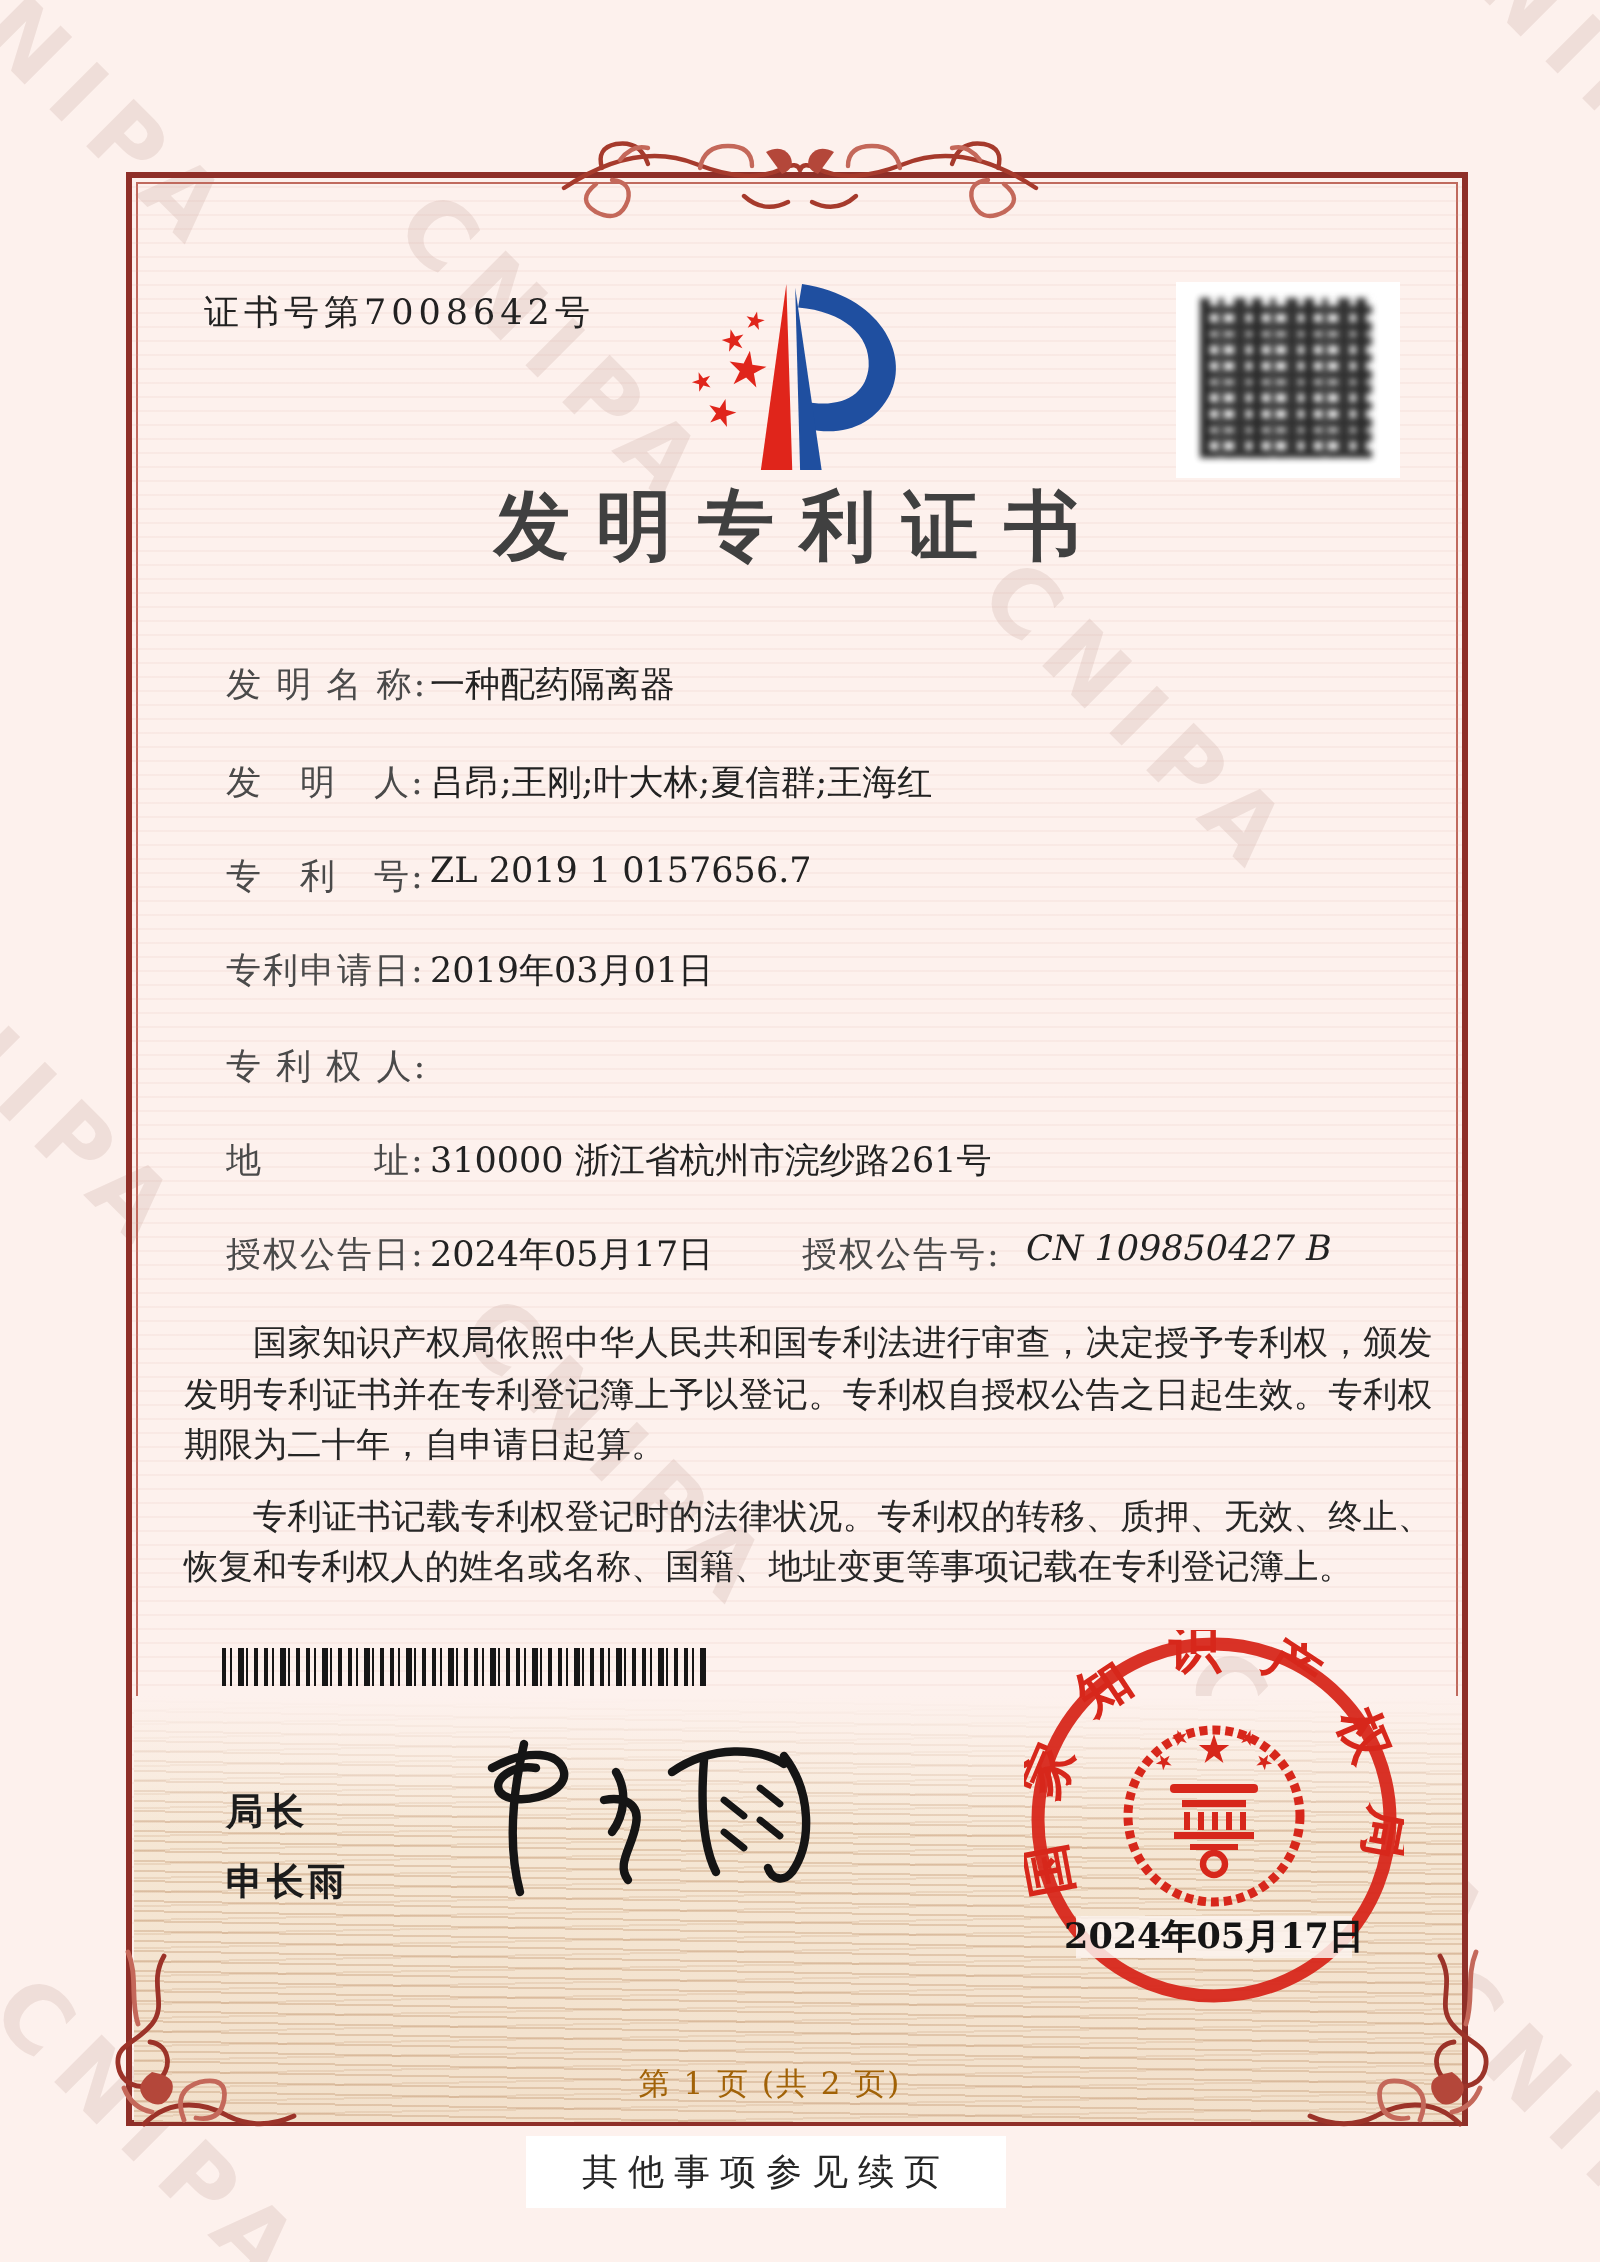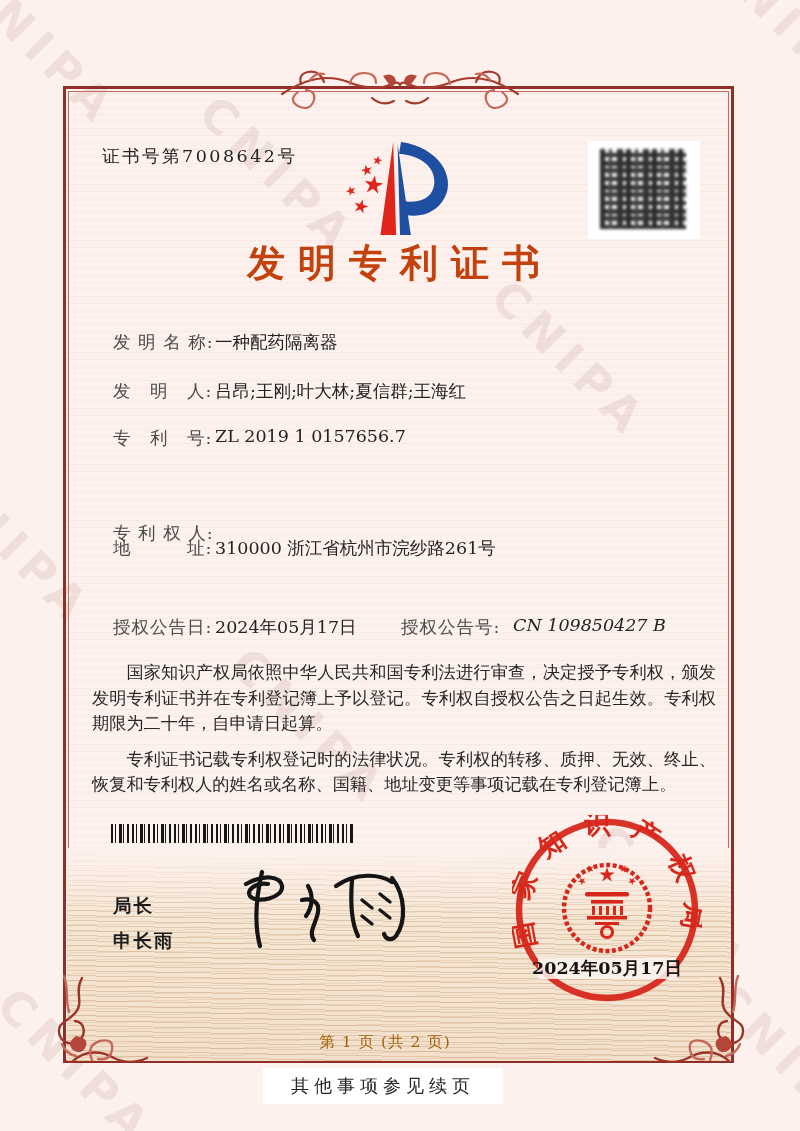--- a/index.html
+++ b/index.html
@@ -59,21 +59,21 @@
   }
   .qr-pattern{
     position:absolute;left:12px;top:8px;right:14px;bottom:10px;background-color:#f2f2f2;
     background-image:
       repeating-linear-gradient(90deg,#1a1a1a 0 5px,rgba(0,0,0,0) 5px 9px,#333 9px 12px,rgba(0,0,0,0) 12px 17px,#222 17px 23px,rgba(0,0,0,0) 23px 26px),
       repeating-linear-gradient(0deg,#1a1a1a 0 4px,rgba(0,0,0,0) 4px 8px,#2a2a2a 8px 13px,rgba(0,0,0,0) 13px 15px,#222 15px 20px,rgba(0,0,0,0) 20px 24px);
     filter:blur(1.7px) contrast(1.05);opacity:.9;
   }
   .doc-title{
     position:absolute;left:0;right:0;top:238px;text-align:center;
-    font-size:38px;font-weight:bold;letter-spacing:13px;color:#c2410c;
+    font-size:38px;font-weight:bold;letter-spacing:13px;color:#404040;
   }
   
   .field-row{position:absolute;left:113px;right:60px;height:26px;font-size:17.5px;}
   .flabel{position:absolute;left:0;color:var(--label-ink);letter-spacing:1px;}
   .fvalue{position:absolute;left:102px;color:var(--ink);}
   .flabel2{position:absolute;left:288px;color:var(--label-ink);letter-spacing:1px;}
   .fvalue2{position:absolute;left:400px;color:var(--ink);font-style:italic;}
   
   .body-text{
     position:absolute;left:92px;top:660px;width:624px;color:#262626;
@@ -192,24 +192,28 @@
     <span class="fvalue">一种配药隔离器</span>
   </div>
   <div class="field-row" style="top:379px">
     <span class="flabel">发　明　人:</span>
     <span class="fvalue">吕昂;王刚;叶大林;夏信群;王海红</span>
   </div>
   <div class="field-row" style="top:426px">
     <span class="flabel">专　利　号:</span>
     <span class="fvalue">ZL 2019 1 0157656.7</span>
   </div>
+  <div class="field-row" style="top:473px">
+    <span class="flabel">专利申请日:</span>
+    <span class="fvalue">2019年03月01日</span>
+  </div>
   <div class="field-row" style="top:521px">
     <span class="flabel">专 利 权 人:</span>
   </div>
-  <div class="field-row" style="top:536px">
+  <div class="field-row" style="top:568px">
     <span class="flabel">地　　　址:</span>
     <span class="fvalue">310000 浙江省杭州市浣纱路261号</span>
   </div>
   <div class="field-row" style="top:615px">
     <span class="flabel">授权公告日:</span>
     <span class="fvalue">2024年05月17日</span>
     <span class="flabel2">授权公告号:</span>
     <span class="fvalue2">CN 109850427 B</span>
   </div>
 

